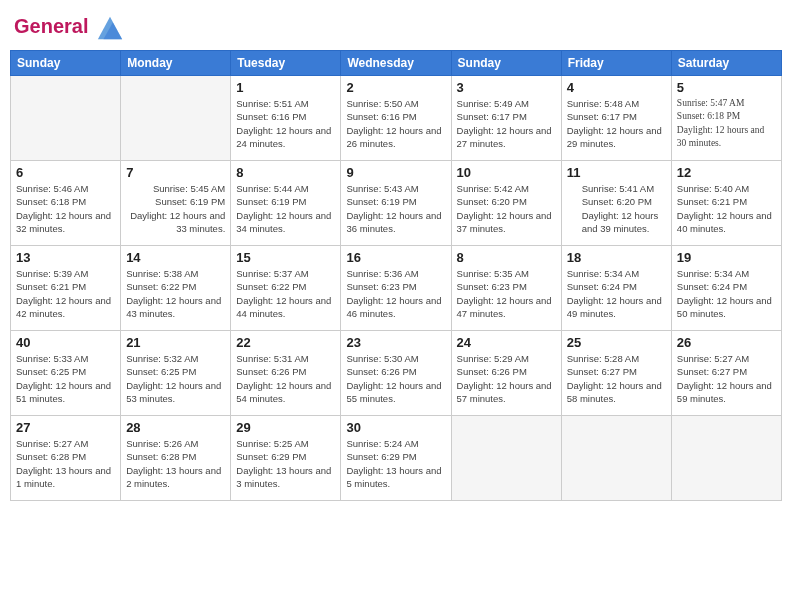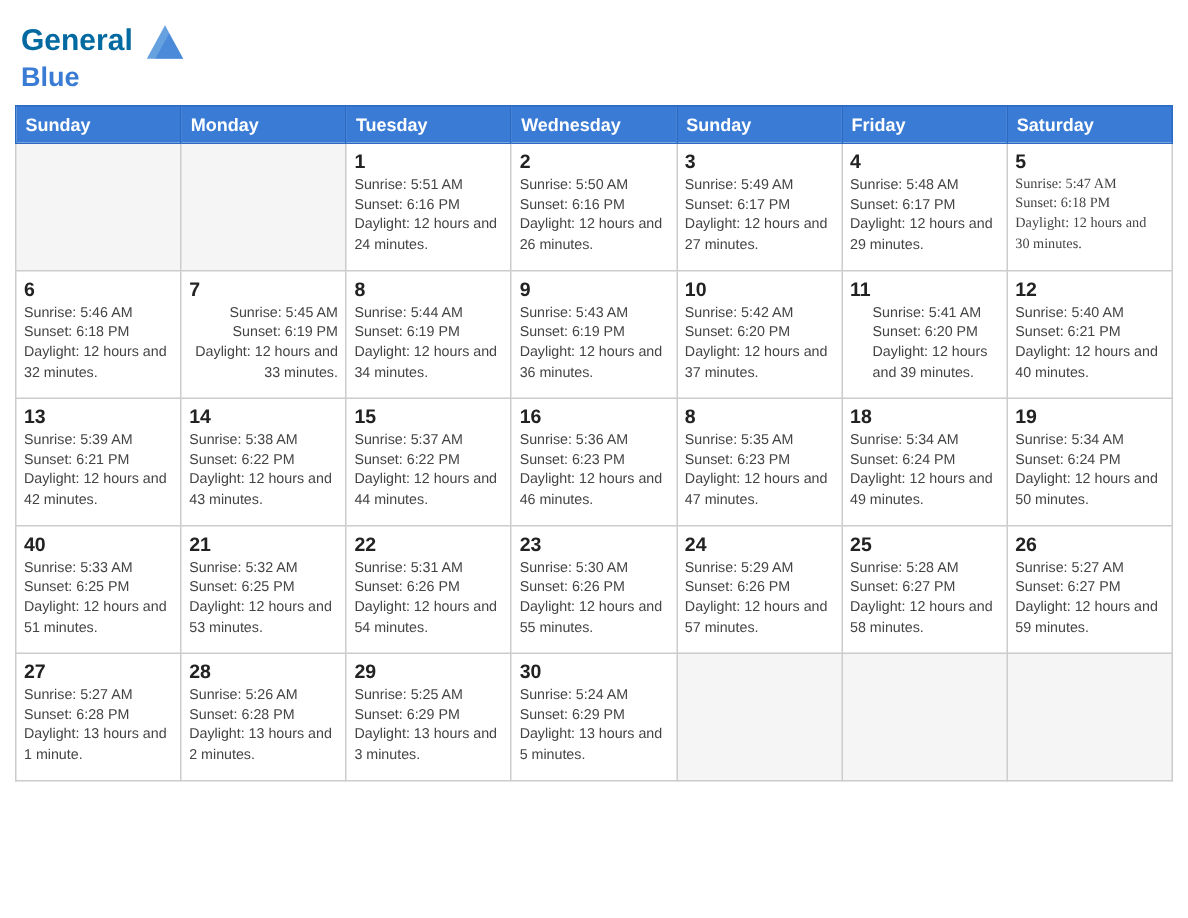--- a/index.html
+++ b/index.html
@@ -22,21 +22,21 @@
       align-items: center;
       margin-top: 4px;
     }
     .logo-text {
       font-size: 20px;
       font-weight: bold;
       color: #1a3a5c;
       line-height: 1.1;
     }
     .logo-text span {
-      color: #0369a1;
+      color: #be185d;
     }
     .logo-icon {
       width: 28px;
       height: 28px;
       margin-left: 2px;
     }
     .title-area {
       text-align: right;
     }
     .month-title {
@@ -96,21 +96,20 @@
     <div>
       <div style="display:flex;align-items:center;">
         <div class="logo-text">
           <span>General</span>
           <svg class="logo-icon" viewBox="0 0 30 28" style="display:inline-block;vertical-align:middle;margin-left:2px;">
             <polygon points="2,26 15,2 28,26" fill="#4a90d9" opacity="0.85"></polygon>
             <polygon points="8,26 18,8 28,26" fill="#3a7bd5" opacity="0.6"></polygon>
           </svg>
         </div>
       </div>
-      <div class="logo-text" style="color:#3a7bd5;font-size:18px;">Blue</div>
     </div>
   </div>
   <div class="title-area">
     <div class="month-title"></div>
     <div class="subtitle"></div>
   </div>
 </div>
 
 <table class="calendar">
   <thead>

